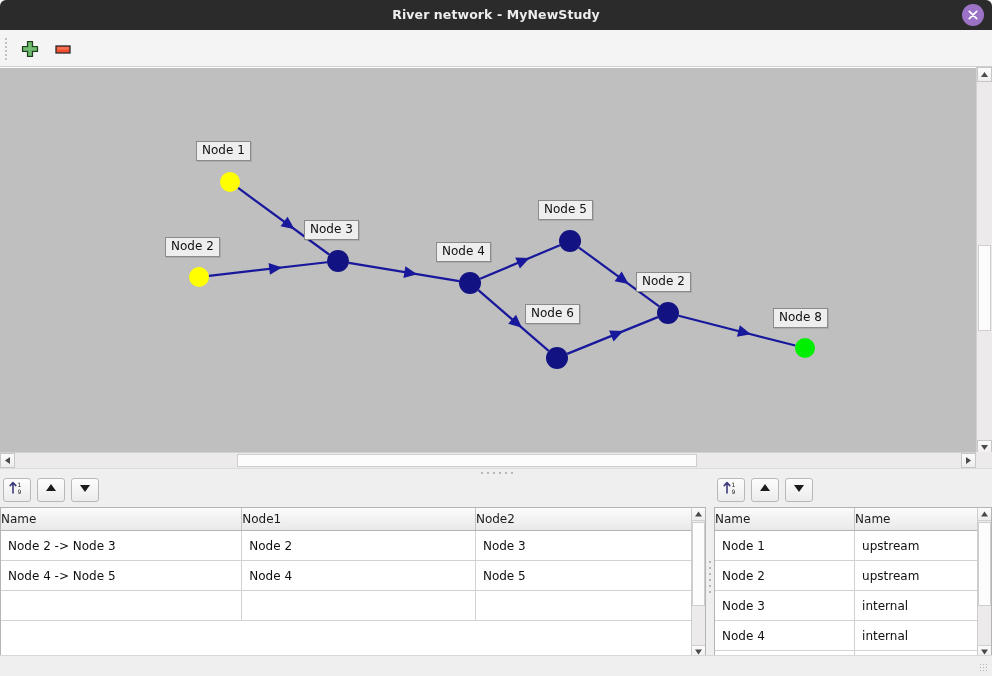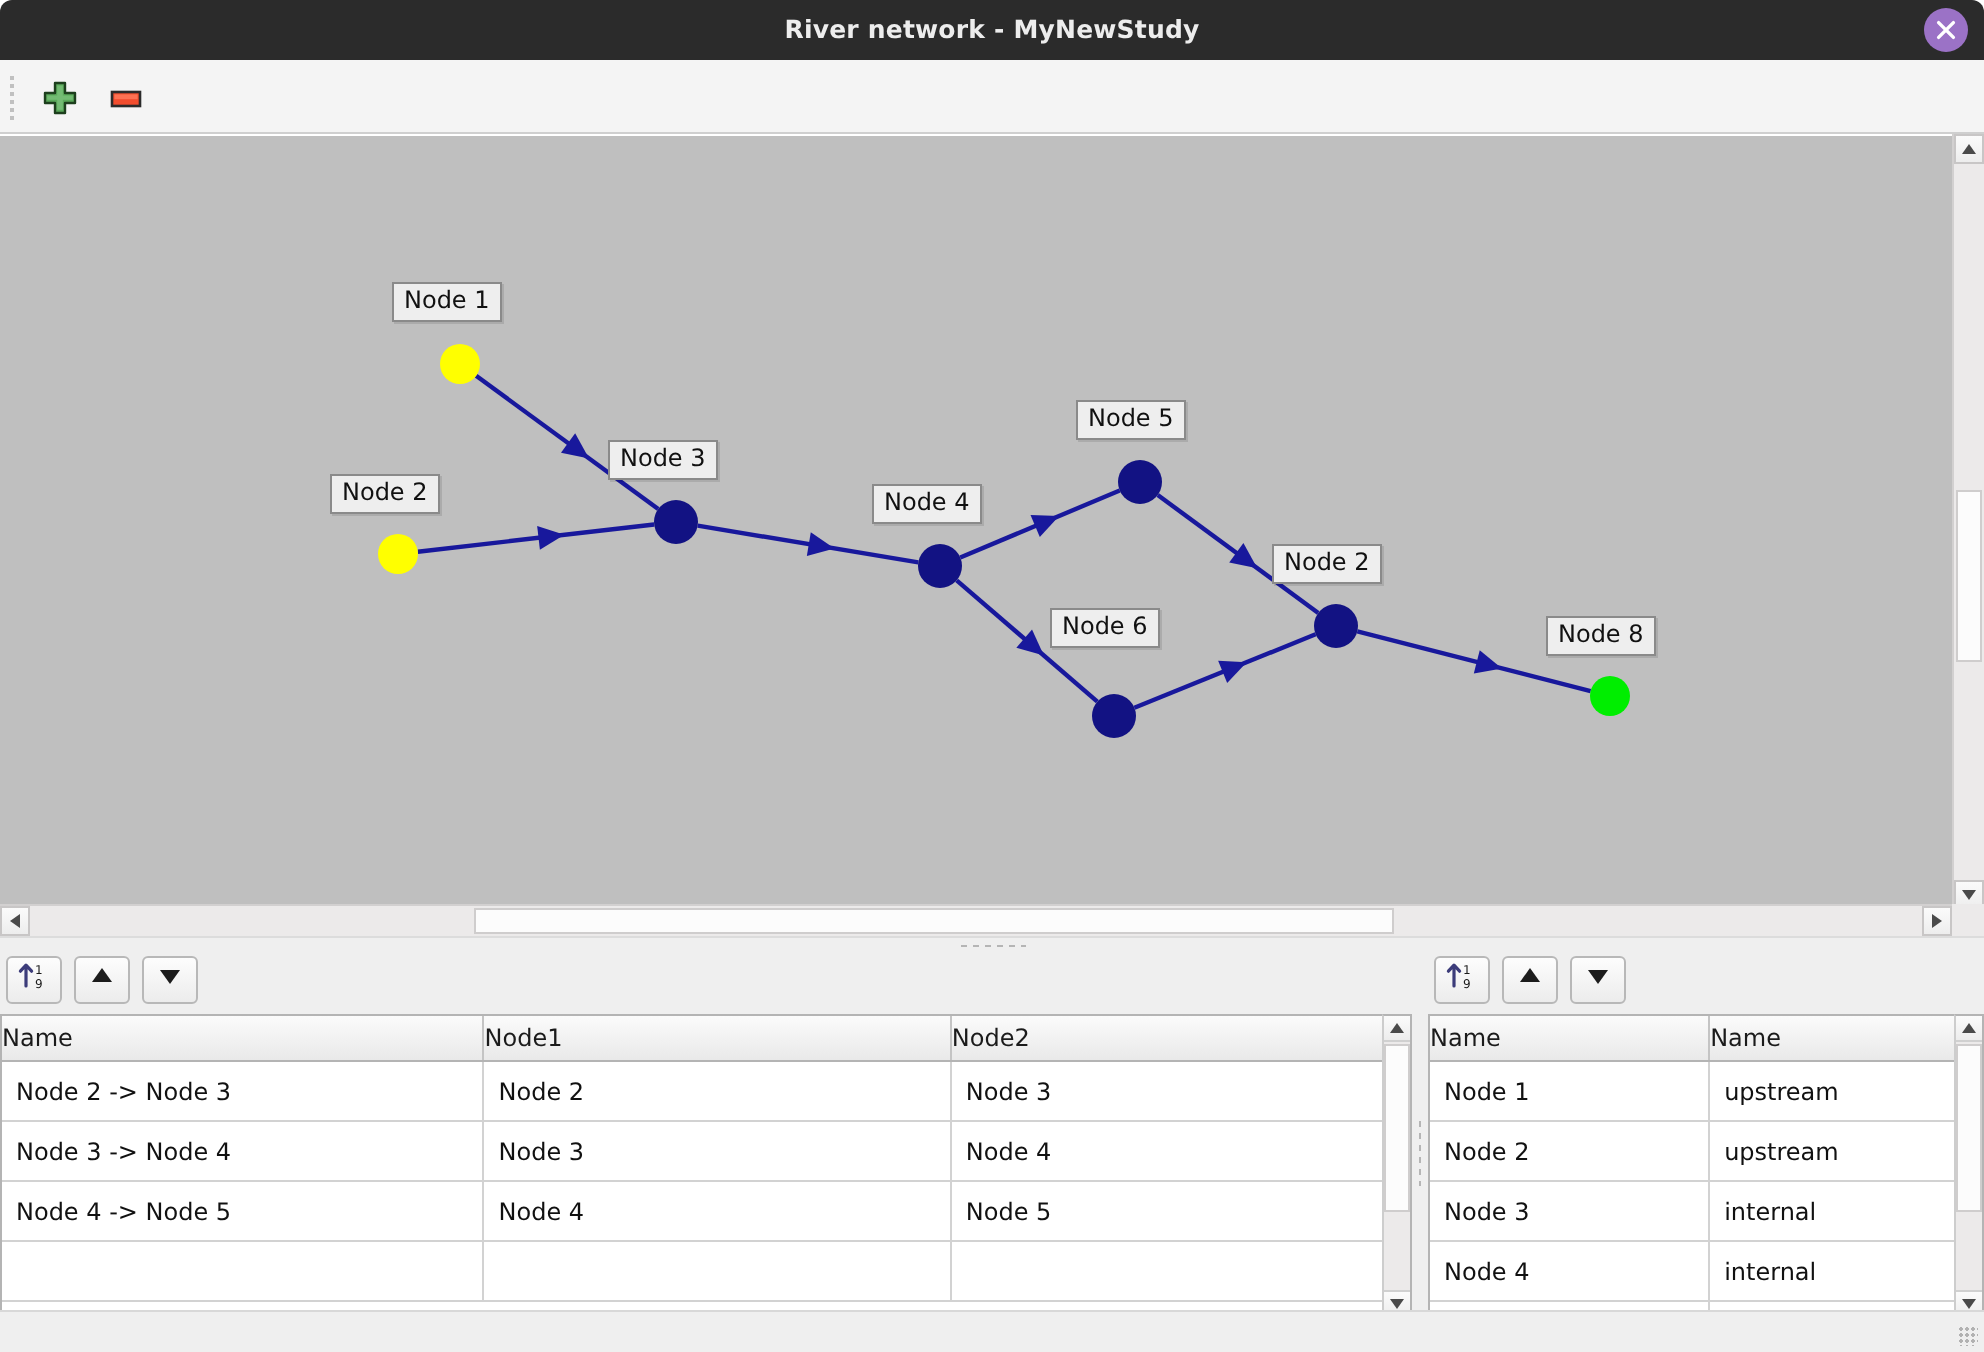--- a/index.html
+++ b/index.html
@@ -488,25 +488,20 @@
               <th>Node2</th>
             </tr>
           </thead>
         <tbody>
             <tr>
               <td>Node 2 -&gt; Node 3</td>
               <td>Node 2</td>
               <td>Node 3</td>
             </tr>
             <tr>
-              <td>Node 3 -&gt; Node 4</td>
-              <td>Node 3</td>
-              <td>Node 4</td>
-            </tr>
-            <tr>
               <td>Node 4 -&gt; Node 5</td>
               <td>Node 4</td>
               <td>Node 5</td>
             </tr>
             <tr>
               <td></td>
               <td></td>
               <td></td>
             </tr>
           </tbody>

